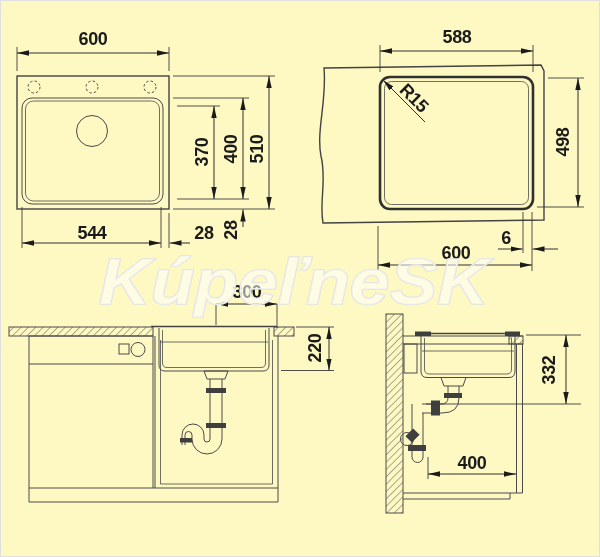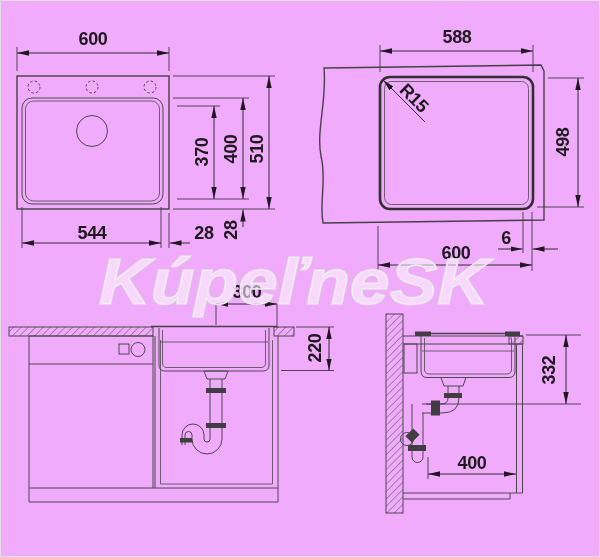--- a/index.html
+++ b/index.html
@@ -1,19 +1,19 @@
 <!DOCTYPE html>
 <html><head>
 <meta charset="utf-8">
 <style>
   html,body{margin:0;padding:0;background:#ffffff;}
   .canvas{
     position:relative;
     width:600px;height:557px;
-    background:#f0abfc;
+    background:#fef9c3;
     border:1px solid #e0e0e0;
     box-sizing:border-box;
     overflow:hidden;
     font-family:"Liberation Sans", sans-serif;
   }
   svg{display:block;}
   .dim-text{
     font-family:"Liberation Sans", sans-serif;
     font-weight:bold;
     font-size:18px;

